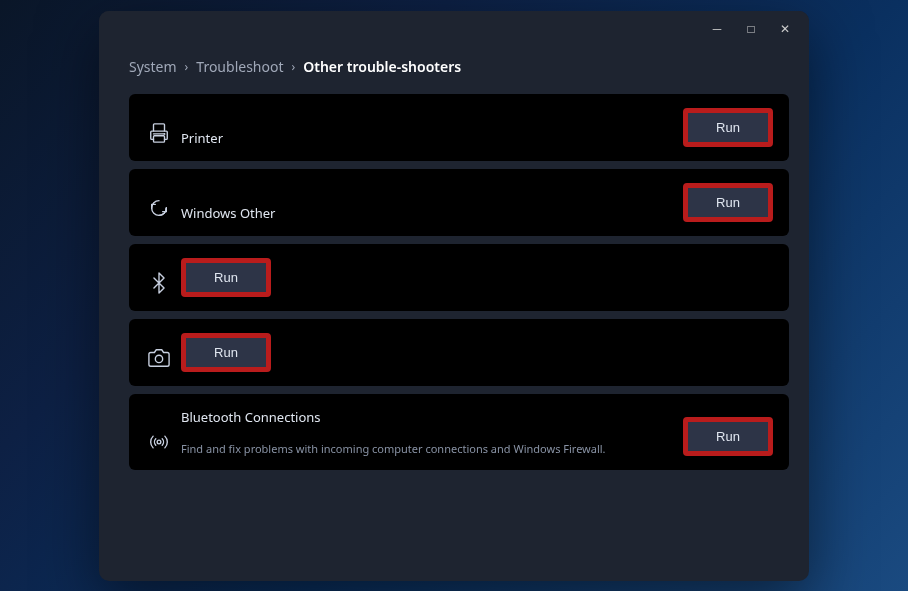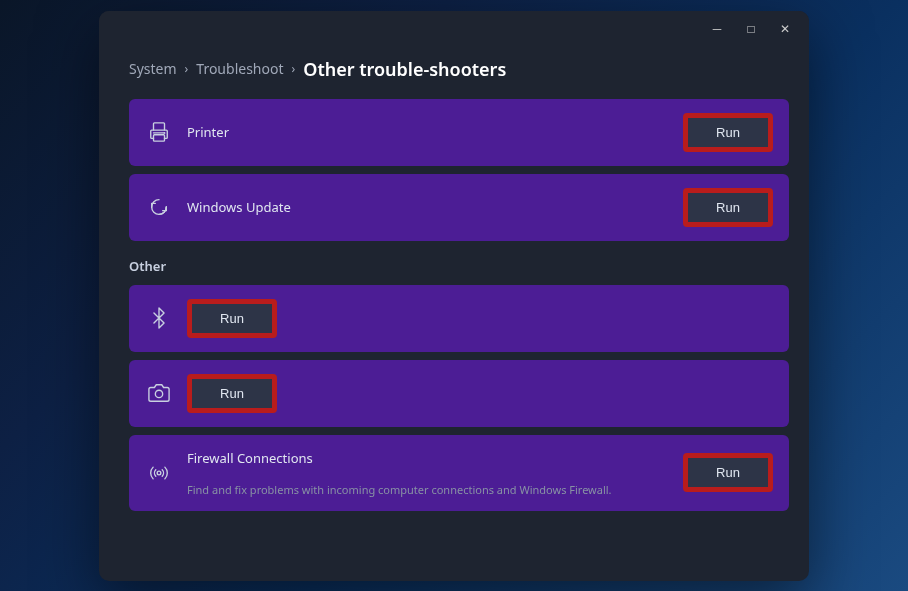--- a/index.html
+++ b/index.html
@@ -76,21 +76,21 @@
       cursor: pointer;
     }
 
     .breadcrumb-separator {
       color: #a0a8b8;
       font-size: 12px;
     }
 
     .breadcrumb-current {
       color: #ffffff;
-      font-size: 18px;
+      font-size: 14px;
       font-weight: 600;
     }
 
     .scroll-area {
       flex: 1;
       overflow-y: auto;
       padding: 0 20px 20px 30px;
       position: relative;
     }
 
@@ -101,27 +101,27 @@
     .scroll-area::-webkit-scrollbar-track {
       background: transparent;
     }
 
     .scroll-area::-webkit-scrollbar-thumb {
       background: #444;
       border-radius: 3px;
     }
 
     .troubleshooter-item {
-      background: #4c1d95;
+      background: #000000;
       border-radius: 6px;
       padding: 14px 16px;
       margin-bottom: 8px;
       display: flex;
-      align-items: center;
-      gap: 14px;
+      align-items: flex-end;
+      gap: 8px;
     }
 
     .item-icon {
       width: 28px;
       height: 28px;
       display: flex;
       align-items: center;
       justify-content: center;
       flex-shrink: 0;
       color: #c8d0e0;
@@ -222,26 +222,25 @@
         <div class="item-icon">
           <svg viewBox="0 0 24 24">
             <path d="M4 12a8 8 0 018-8"></path>
             <path d="M20 12a8 8 0 01-8 8"></path>
             <path d="M4 12a8 8 0 0016 0"></path>
             <polyline points="8 8 4 8 4 12"></polyline>
             <polyline points="16 16 20 16 20 12"></polyline>
           </svg>
         </div>
         <div class="item-info">
-          <div class="item-title">Windows Update</div>
-        </div>
-        <button class="run-btn">Run</button>
-      </div>
-
-      <div class="section-label">Other</div>
+          <div class="item-title">Windows Other</div>
+        </div>
+        <button class="run-btn">Run</button>
+      </div>
+
 
       <div class="troubleshooter-item">
         <div class="item-icon">
           <svg viewBox="0 0 24 24">
             <polyline points="6.5 6.5 17.5 17.5 12 23 12 1 17.5 6.5 6.5 17.5"></polyline>
           </svg>
         </div>
         <button class="run-btn">Run</button>
       </div>
 
@@ -259,21 +258,21 @@
         <div class="item-icon">
           <svg viewBox="0 0 24 24">
             <circle cx="12" cy="12" r="2"></circle>
             <path d="M8.5 8.5a5 5 0 000 7"></path>
             <path d="M15.5 8.5a5 5 0 010 7"></path>
             <path d="M5.6 5.6a9 9 0 000 12.8"></path>
             <path d="M18.4 5.6a9 9 0 010 12.8"></path>
           </svg>
         </div>
         <div class="item-info">
-          <div class="item-title">Firewall Connections</div>
+          <div class="item-title">Bluetooth Connections</div>
           <div class="item-desc">Find and fix problems with incoming computer connections and Windows Firewall.</div>
         </div>
         <button class="run-btn">Run</button>
       </div>
 
     </div>
   </div>
 </div>
 
 </body></html>

